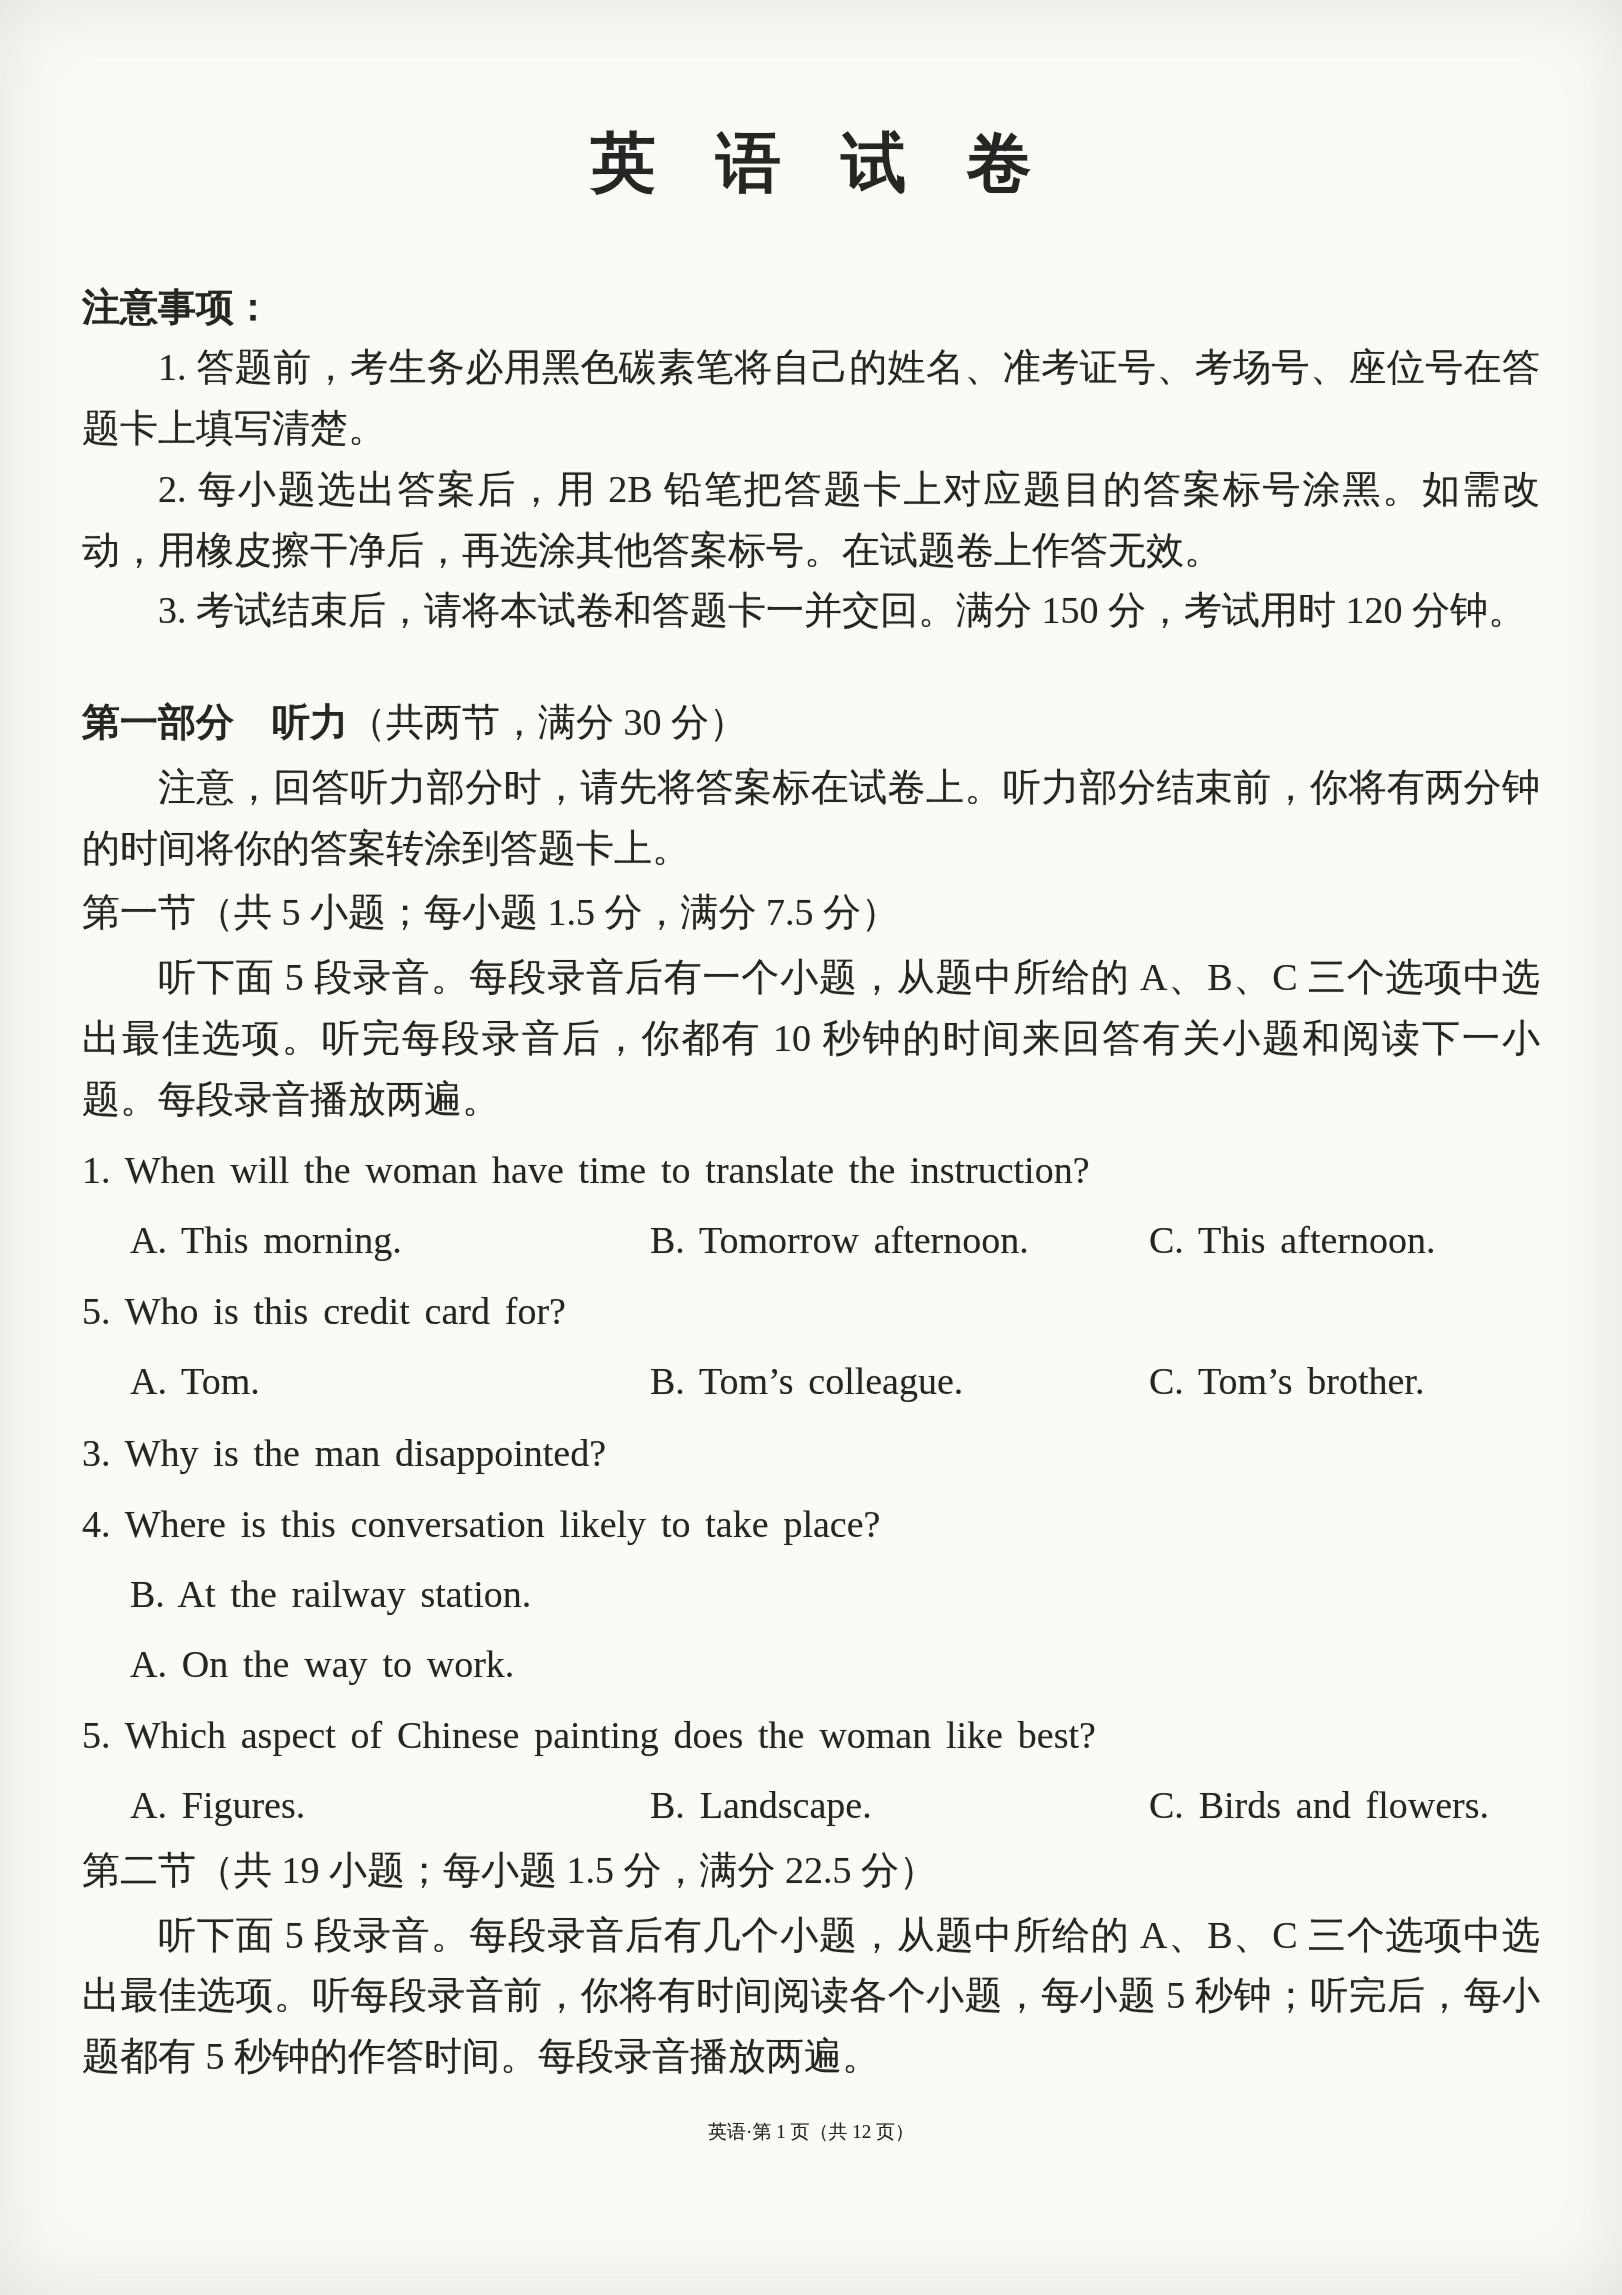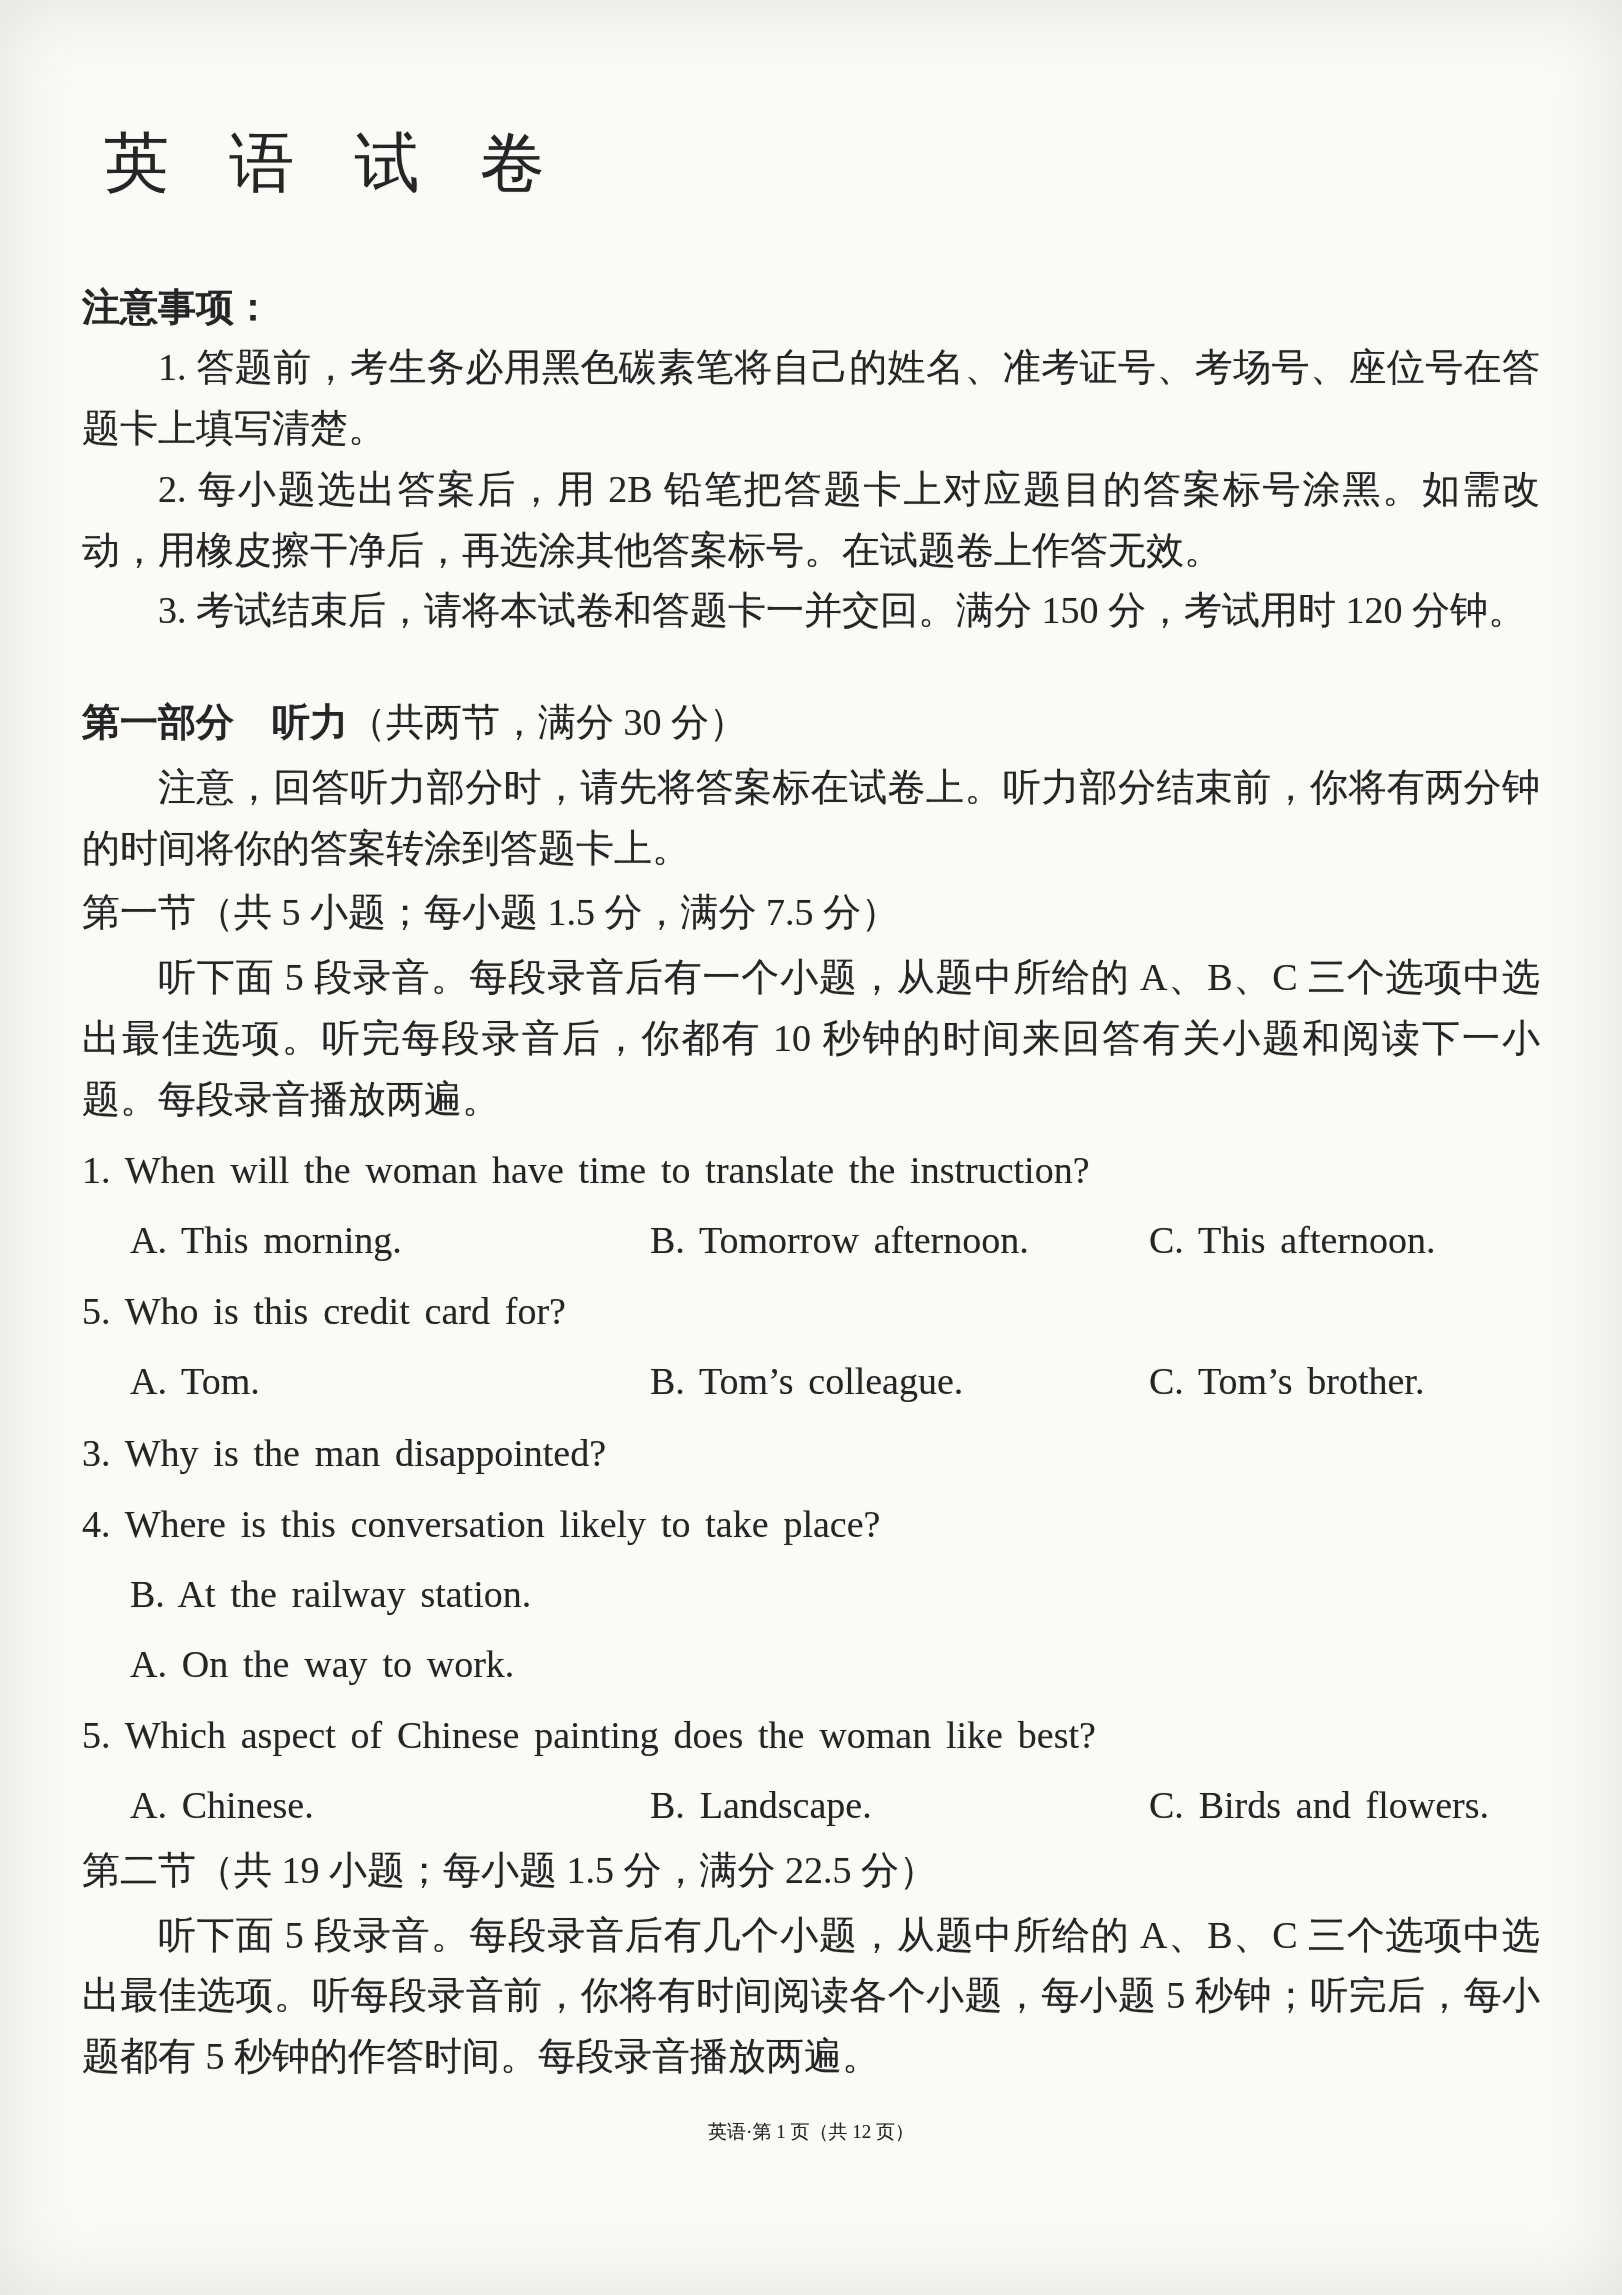--- a/index.html
+++ b/index.html
@@ -16,21 +16,22 @@
     box-shadow: inset 0 0 79px rgba(120,118,112,0.18);
     box-sizing: border-box;
     padding: 98px 82px 0 82px;
     font-family: "Liberation Serif", "DejaVu Serif", serif;
     font-size: 38px;
     line-height: 1.6;
     color: #262523;
     text-shadow: 0 0 1px rgba(45,44,42,0.35);
   }
   .exam-title {
-    font-weight: normal;
+    text-align: center;
+    font-weight: bold;
     font-size: 65px;
     letter-spacing: 22px;
     line-height: 1.1;
     margin: 30px 0 0 0;
     text-indent: 22px; 
   }
   .notice-heading {
     font-weight: bold;
     margin-top: 77px;
     font-family: Liberation Serif, serif;
@@ -105,21 +106,21 @@
   <p class="question">3. Why is the man disappointed?</p>
 
   <p class="question">4. Where is this conversation likely to take place?</p>
   <div class="options-stack">
     <p class="opt-line">B. At the railway station.</p>
     <p class="opt-line">A. On the way to work.</p>
   </div>
 
   <p class="question">5. Which aspect of Chinese painting does the woman like best?</p>
   <div class="options-row">
-    <span class="opt-a">A. Chinese.</span>
+    <span class="opt-a">A. Figures.</span>
     <span class="opt-b">B. Landscape.</span>
     <span class="opt-c">C. Birds and flowers.</span>
   </div>
 
   <p class="section-heading">第二节（共 19 小题；每小题 1.5 分，满分 22.5 分）</p>
   <p class="indent2 intro-para">听下面 5 段录音。每段录音后有几个小题，从题中所给的 A、B、C 三个选项中选出最佳选项。听每段录音前，你将有时间阅读各个小题，每小题 5 秒钟；听完后，每小题都有 5 秒钟的作答时间。每段录音播放两遍。</p>
 
   <div class="page-footer">英语·第 1 页（共 12 页）</div>
 
 </div>

